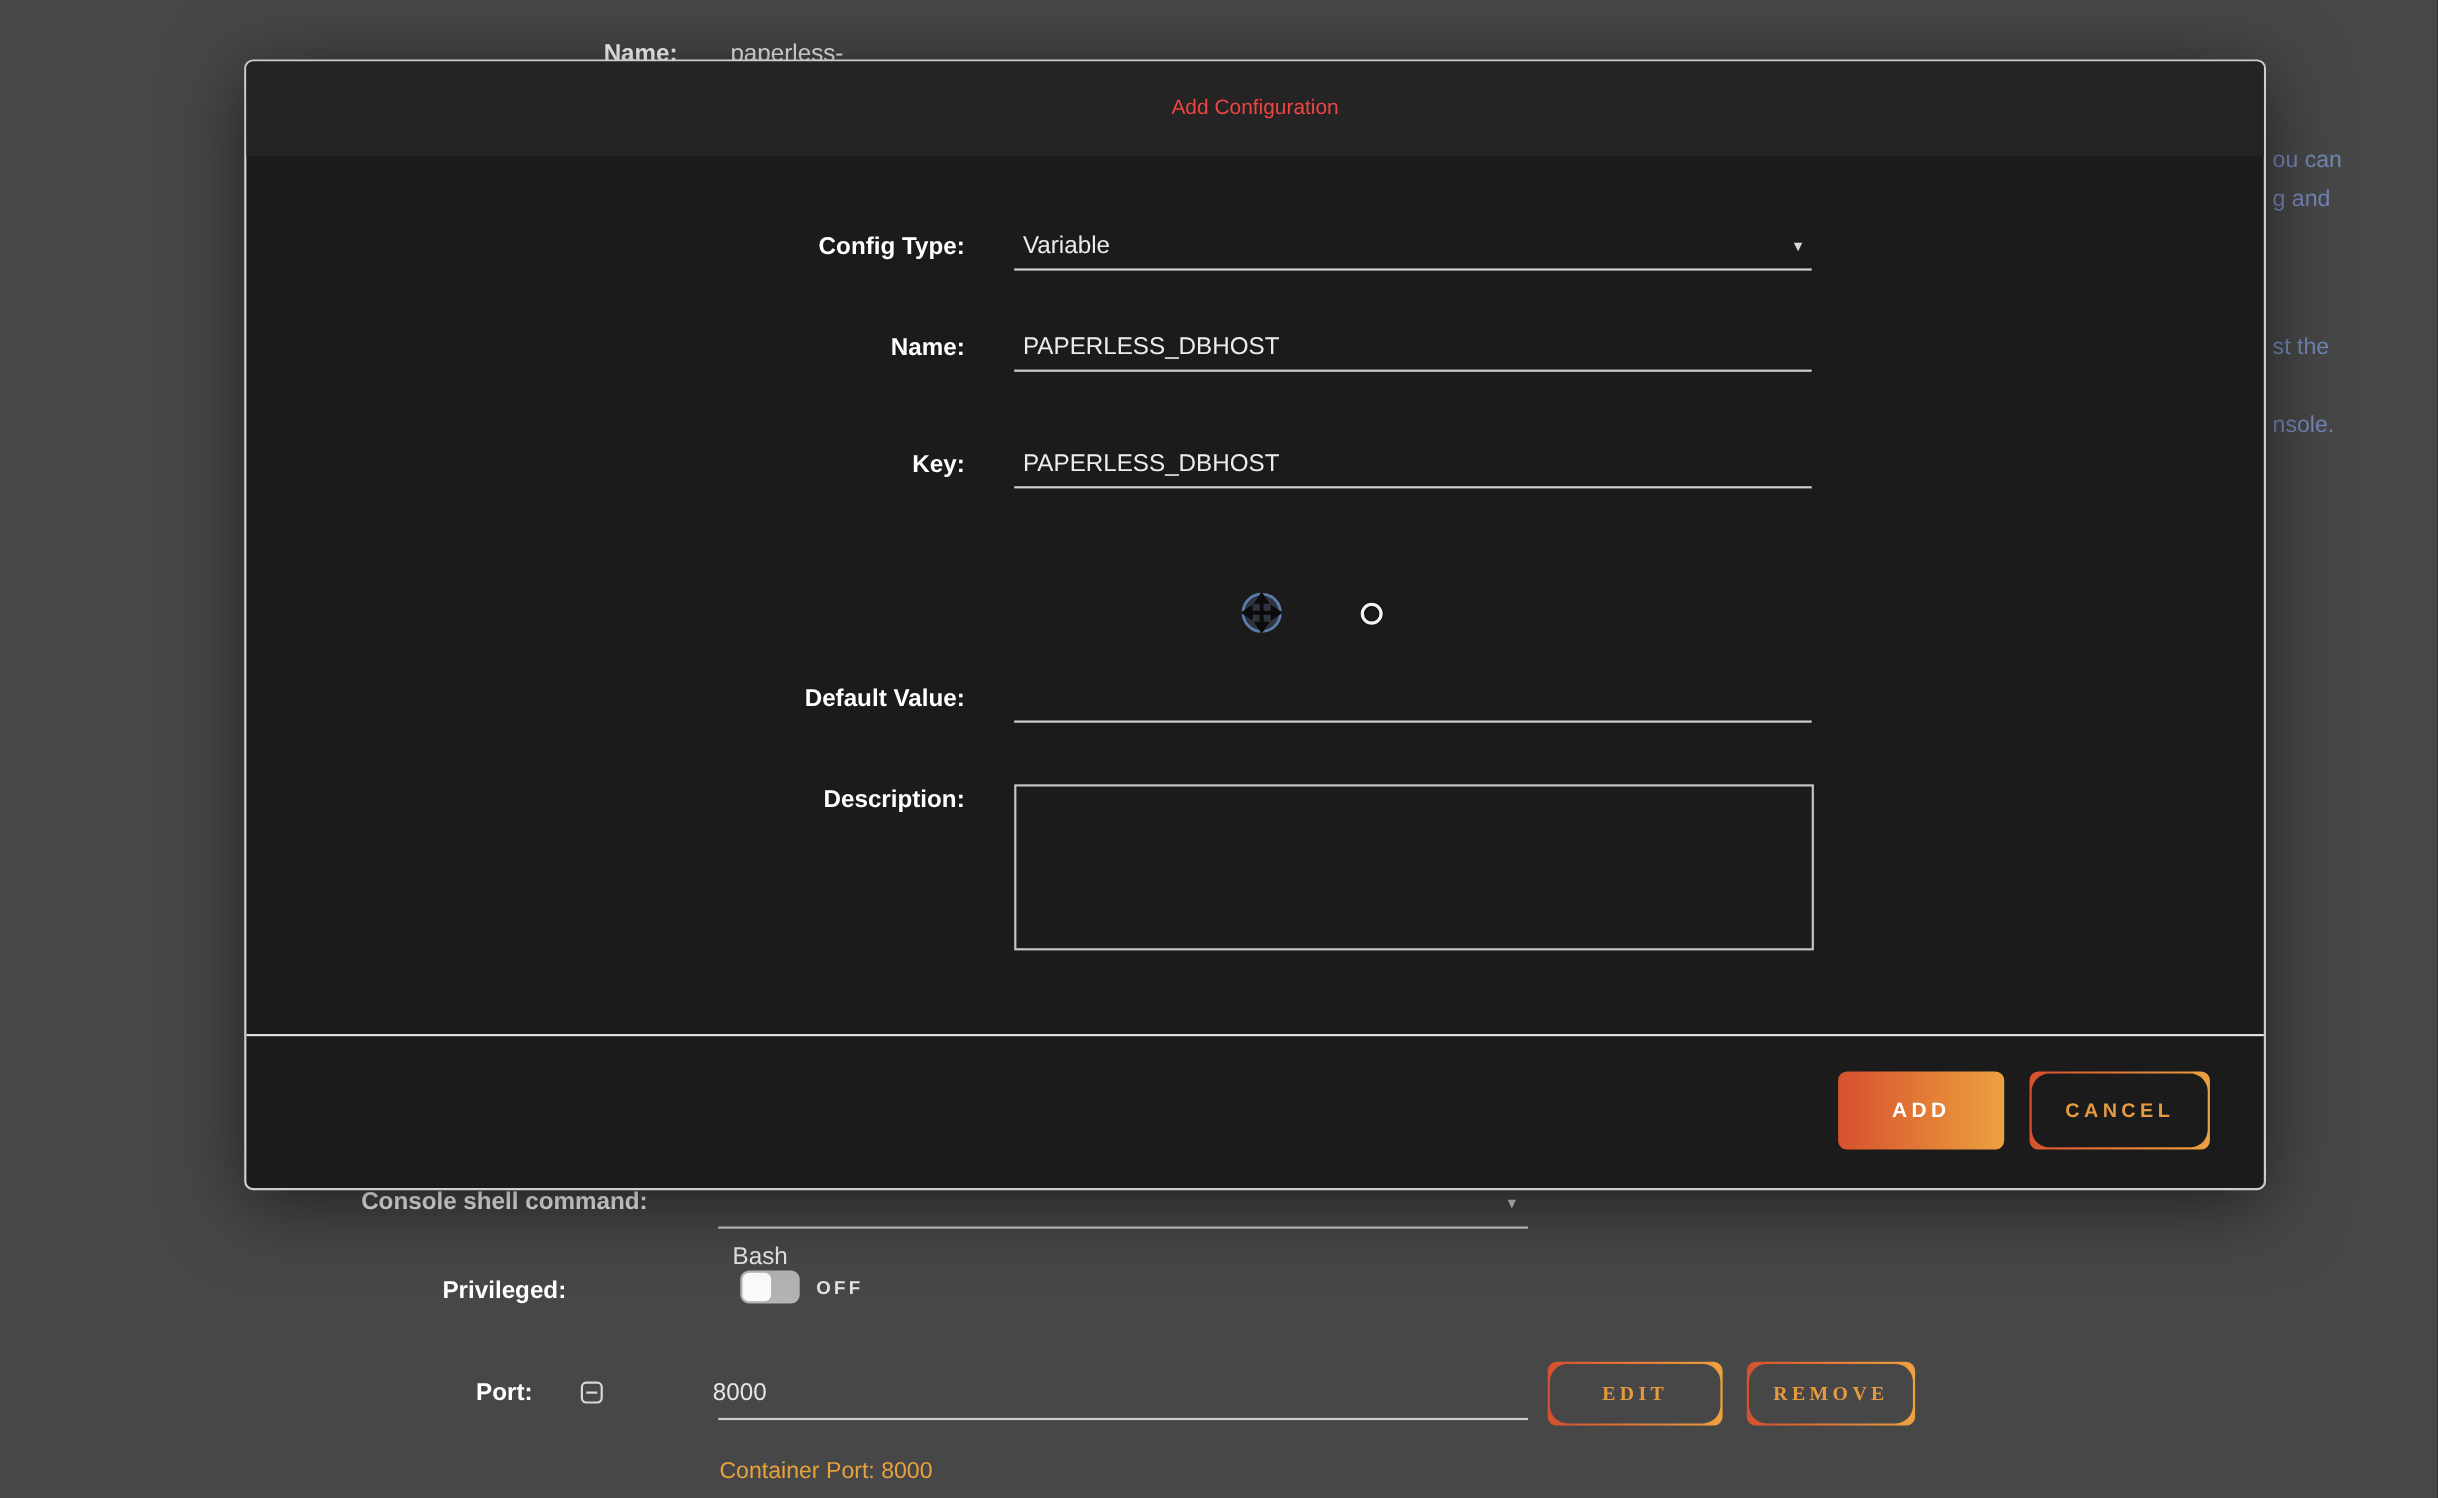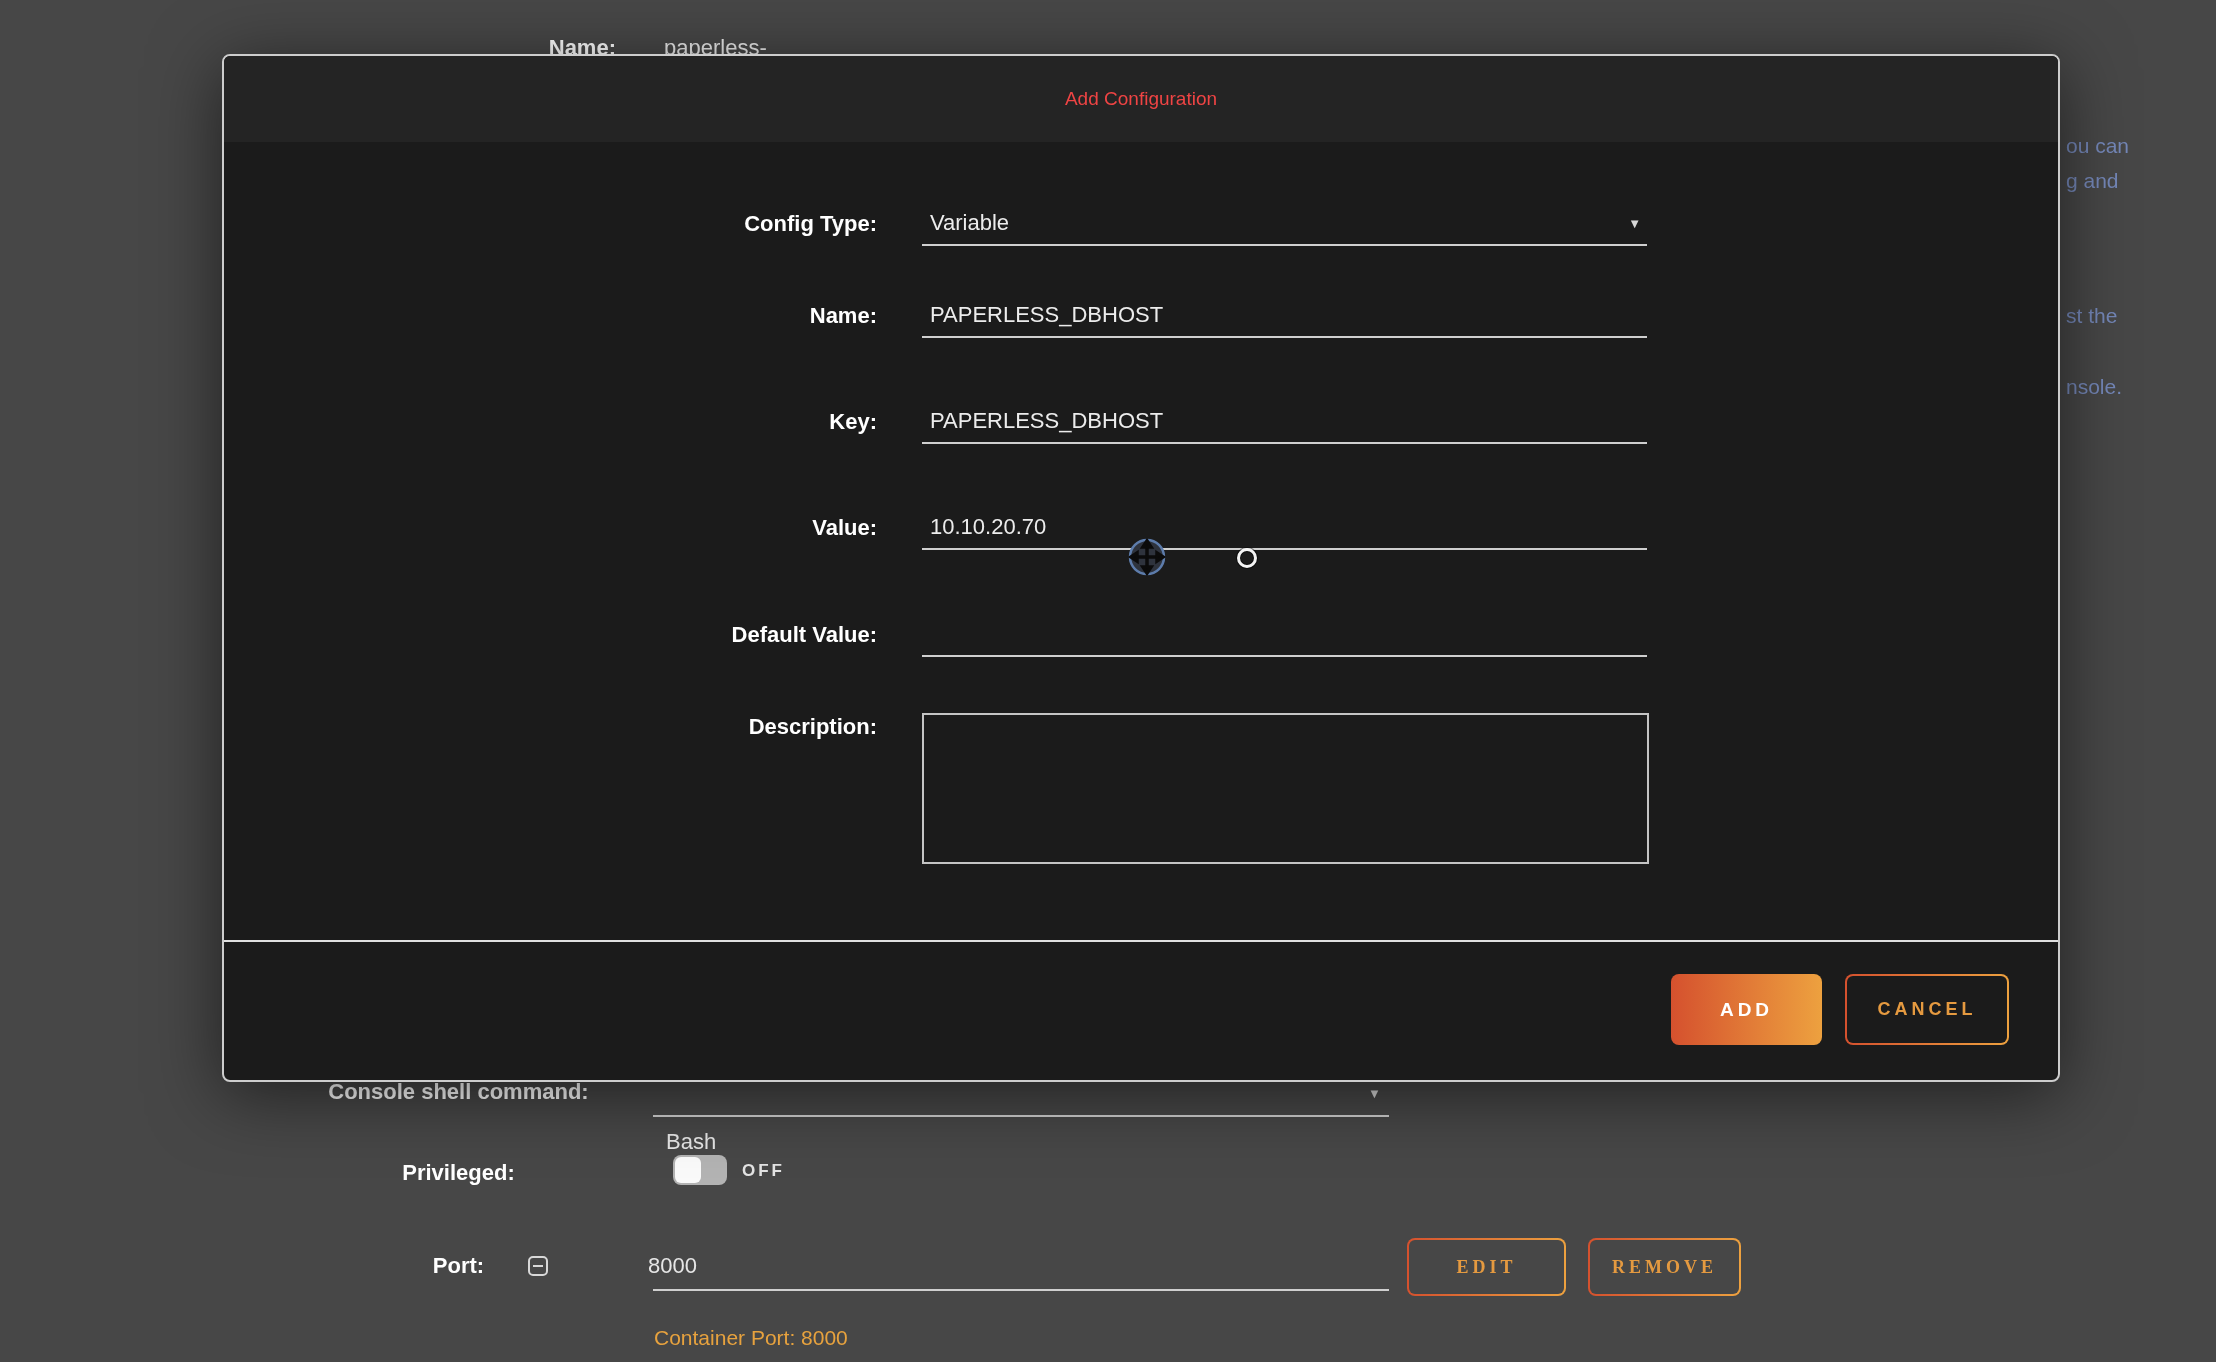--- a/index.html
+++ b/index.html
@@ -38,21 +38,21 @@
 
   
   .minus-square { position:absolute; left:528px; top:1256px; width:20px; height:20px;
     border:2px solid #d8d8d8; border-radius:5px; }
   .minus-square::after { content:""; position:absolute; left:3px; right:3px; top:7px;
     height:2px; background:#d8d8d8; }
 
   
   .btn-outline { position:absolute; padding:2px; border-radius:8px;
     background:linear-gradient(90deg,#d5512e,#eda13f); cursor:pointer; }
-  .btn-outline .inner { width:100%; height:100%; border-radius:6px;
+  .btn-outline .inner { width:100%; height:100%; border-radius:16px;
     display:flex; align-items:center; justify-content:center;
     font-size:18px; font-weight:bold; letter-spacing:4px; color:#e59a40; }
   .btn-outline.on-gray .inner { background:#474747;font-family:Liberation Serif, serif; }
   .btn-outline.on-dark .inner { background:#1b1b1b; }
 
   .container-port { position:absolute; left:654px; top:1325px; font-size:21px;
     line-height:26px; color:#e7a23e; }
 
   
   .modal { position:absolute; left:222px; top:54px; width:1838px; height:1028px;
@@ -148,24 +148,20 @@
   <div class="m-row" style="top:240px;">
     <div class="m-label">Name:</div>
     <div class="m-field">PAPERLESS_DBHOST</div>
   </div>
 
   <div class="m-row" style="top:346px;">
     <div class="m-label">Key:</div>
     <div class="m-field">PAPERLESS_DBHOST</div>
   </div>
 
-  <div class="m-row" style="top:452px;">
-    <div class="m-label">Value:</div>
-    <div class="m-field">10.10.20.70</div>
-  </div>
 
   <div class="m-row" style="top:559px;">
     <div class="m-label">Default Value:</div>
     <div class="m-field"></div>
   </div>
 
   <div class="m-desc-label">Description:</div>
   <div class="m-desc-box"></div>
 
   <div class="m-divider"></div>

